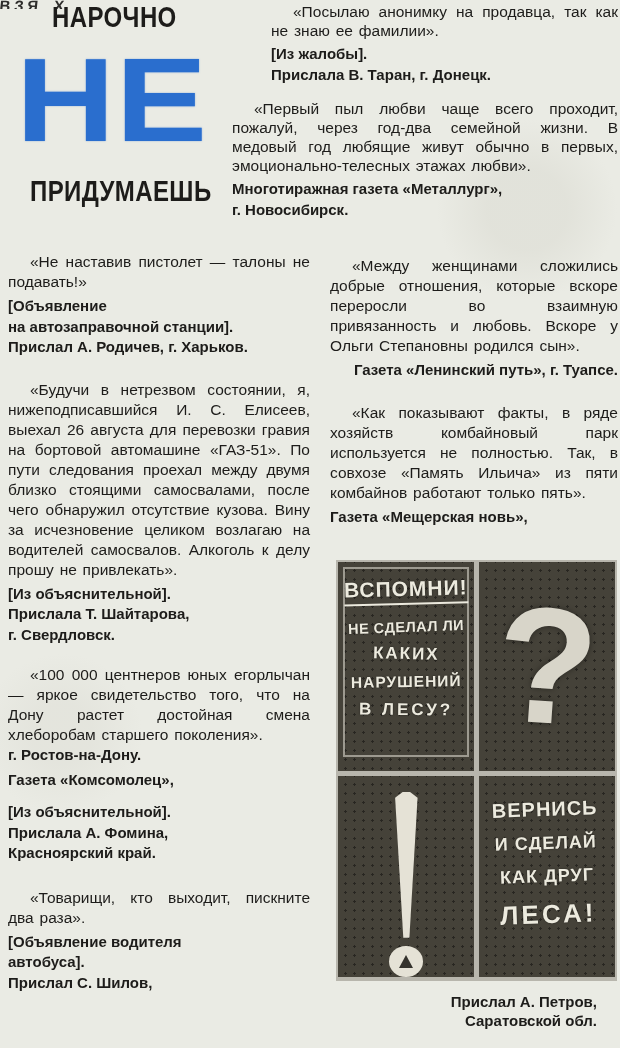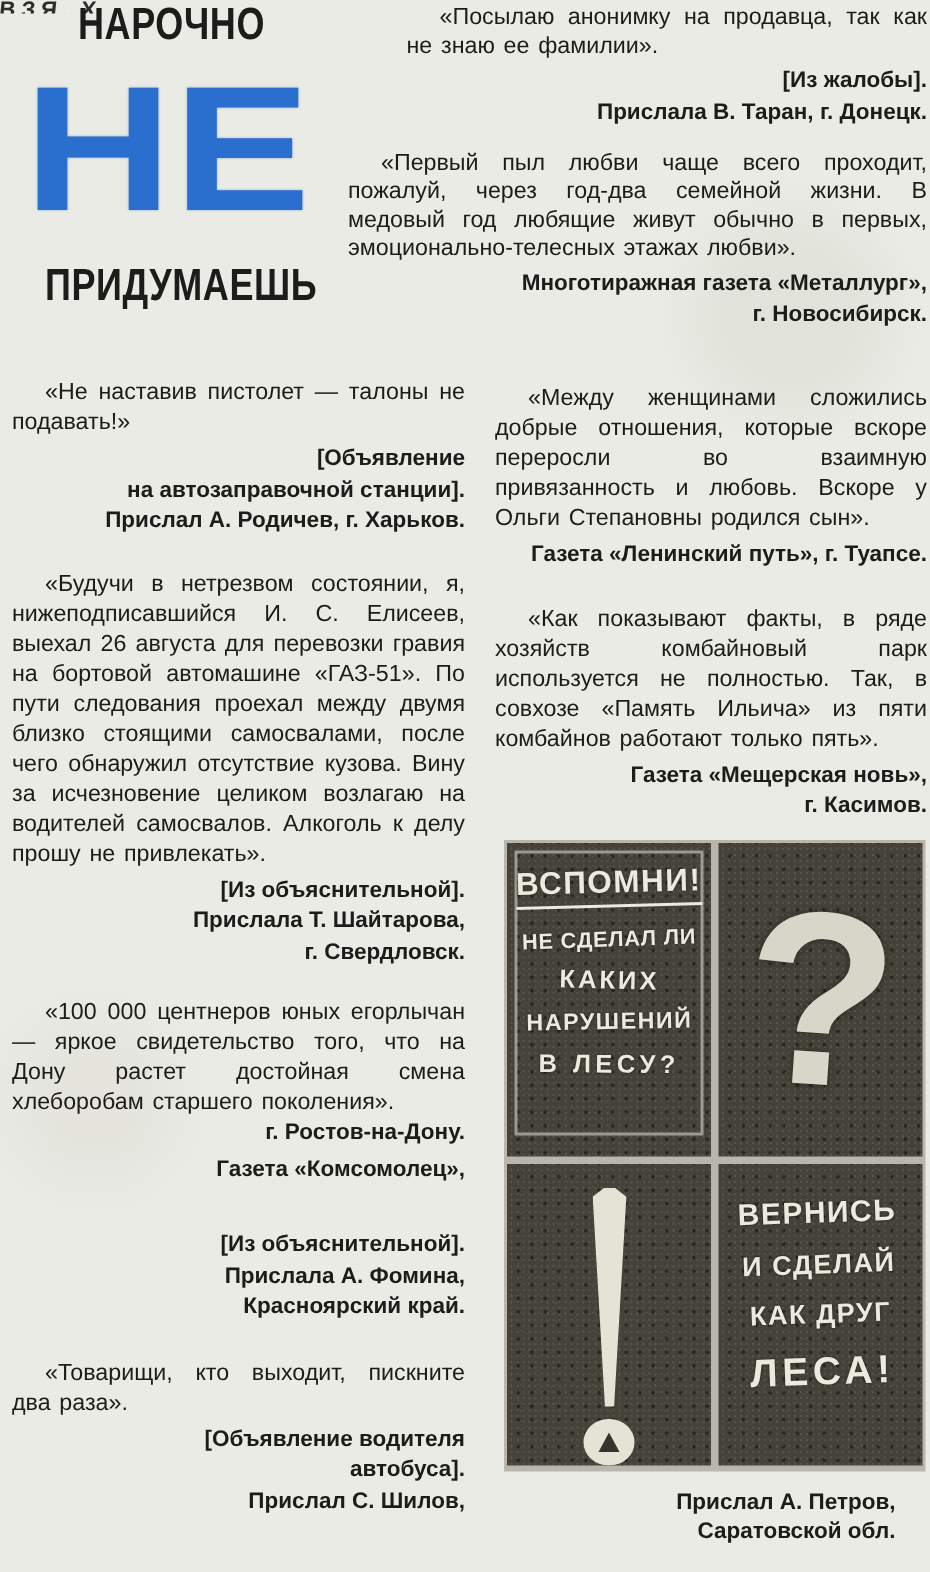--- a/index.html
+++ b/index.html
@@ -37,26 +37,26 @@
   
   .col{position:absolute;}
   .col-intro{left:232px;top:2px;width:386px;}
   .col-left{left:8px;top:252px;width:302px;}
   .col-right{left:330px;top:256px;width:288px;}
   .q{
     text-align:justify;text-indent:22px;
     font-size:15.5px;line-height:20px;word-spacing:1.5px;
   }
   .col-intro .q{line-height:19px;}
-  .src{font-weight:bold;text-align:right;font-size:15px;line-height:20.5px;}
+  .src{font-weight:bold;font-size:15px;line-height:20.5px;}
   .src-left{text-align:right;}
   .mt-s{margin-top:4px;}
   .blk{margin-bottom:22px;}
   .blk-b2{margin-bottom:20px;}
-  .blk-b3{margin-bottom:30px;}
+  .blk-b3{margin-bottom:12px;}
   .blk-b4{margin-bottom:24px;}
   .blk-i1{margin-bottom:14px;margin-left:39px;}
   
   .photo{
     position:absolute;left:336px;top:560px;width:281px;height:421px;
     background:#b8b6ad;display:grid;
     grid-template-columns:136px 136px;grid-template-rows:209px 201px;
     gap:5px;padding:2px;box-sizing:border-box;
   }
   .ph{
@@ -168,21 +168,20 @@
 </div>
 
 <div class="col col-right">
   <div class="blk">
     <div class="q">«Между женщинами сложились добрые отношения, которые вскоре переросли во взаимную привязанность и любовь. Вскоре у Ольги Степановны родился сын».</div>
     <div class="src src-left mt-s">Газета «Ленинский путь», г. Туапсе.</div>
   </div>
   <div>
     <div class="q">«Как показывают факты, в ряде хозяйств комбайновый парк используется не полностью. Так, в совхозе «Память Ильича» из пяти комбайнов работают только пять».</div>
     <div class="src mt-s">Газета «Мещерская новь»,</div>
-    <div class="src">г. Касимов.</div>
   </div>
 </div>
 
 <div class="photo">
   <div class="ph">
     <div class="sign-frame">
       <div class="sl sl1">ВСПОМНИ!</div>
       <div class="sl sl2">НЕ СДЕЛАЛ ЛИ</div>
       <div class="sl sl3">КАКИХ</div>
       <div class="sl sl4">НАРУШЕНИЙ</div>

